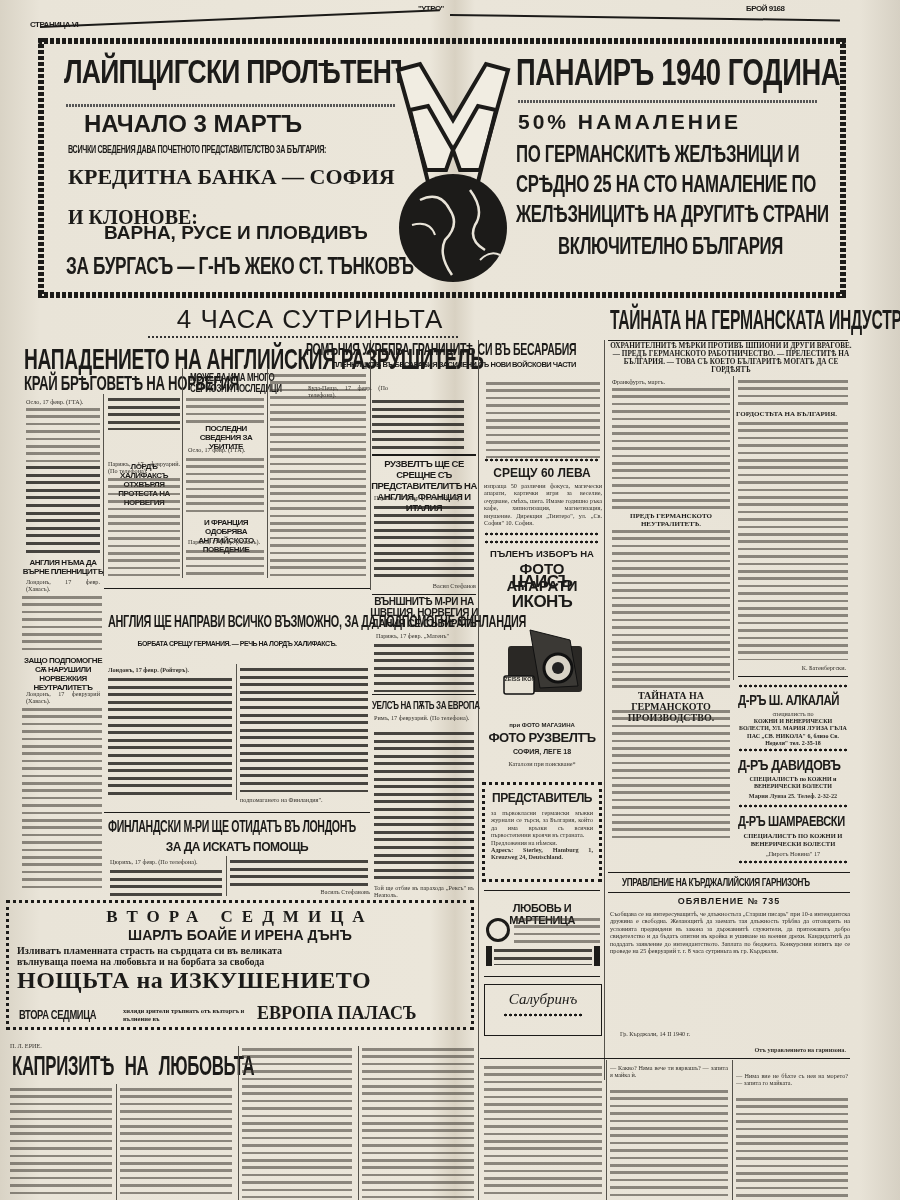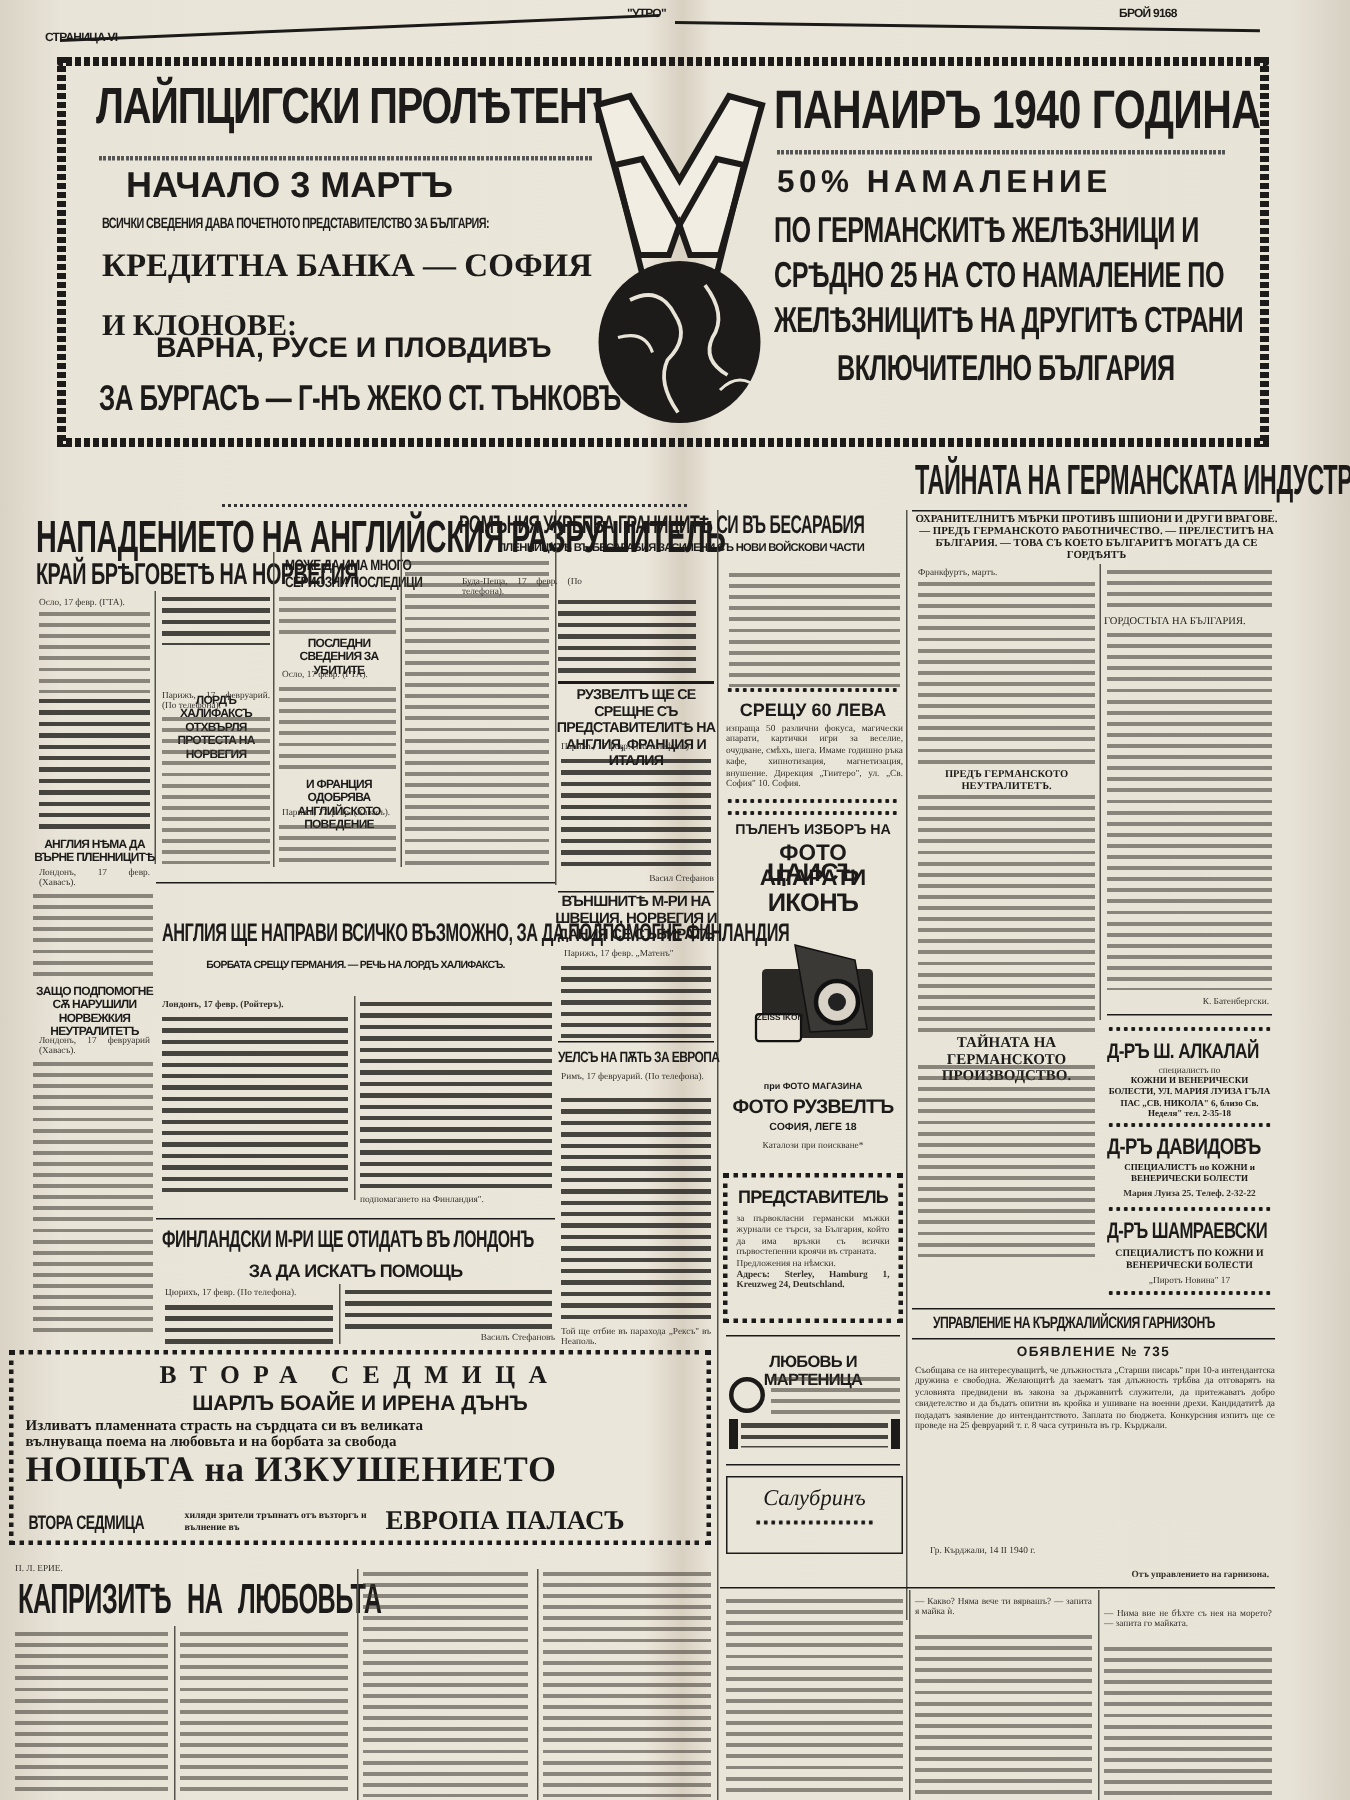--- a/index.html
+++ b/index.html
@@ -69,20 +69,21 @@
 
     <div class="abs cond" style="left:478px;top:14px;font-size:36px;transform:scaleX(0.76);white-space:nowrap;">ПАНАИРЪ 1940 ГОДИНА</div>
     <div class="abs" style="left:480px;top:62px;width:300px;height:3px;background:repeating-linear-gradient(90deg,#555 0 2px,transparent 2px 3px);"></div>
     <div class="abs sans" style="left:480px;top:72px;font-size:21px;font-weight:700;letter-spacing:3px;white-space:nowrap;">50% НАМАЛЕНИЕ</div>
     <div class="abs cond" style="left:478px;top:102px;font-size:24px;transform:scaleX(0.7);white-space:nowrap;">ПО ГЕРМАНСКИТѢ ЖЕЛѢЗНИЦИ И</div>
     <div class="abs cond" style="left:478px;top:132px;font-size:24px;transform:scaleX(0.7);white-space:nowrap;">СРѢДНО 25 НА СТО НАМАЛЕНИЕ ПО</div>
     <div class="abs cond" style="left:478px;top:162px;font-size:24px;transform:scaleX(0.7);white-space:nowrap;">ЖЕЛѢЗНИЦИТѢ НА ДРУГИТѢ СТРАНИ</div>
     <div class="abs cond" style="left:520px;top:194px;font-size:24px;transform:scaleX(0.7);white-space:nowrap;">ВКЛЮЧИТЕЛНО БЪЛГАРИЯ</div>
   </div>
 
+  <div class="abs sans" style="left:140px;top:304px;width:340px;text-align:center;font-size:26px;letter-spacing:1px;">4 ЧАСА СУТРИНЬТА</div>
   <div class="abs" style="left:148px;top:336px;width:310px;height:2px;background:repeating-linear-gradient(90deg,#333 0 2px,transparent 2px 4px);"></div>
 
   <div class="abs cond" style="left:24px;top:342px;font-size:30px;transform:scaleX(0.64);white-space:nowrap;">НАПАДЕНИЕТО НА АНГЛИЙСКИЯ РАЗРУШИТЕЛЬ</div>
   <div class="abs cond" style="left:24px;top:372px;font-size:20px;transform:scaleX(0.66);white-space:nowrap;">КРАЙ БРѢГОВЕТѢ НА НОРВЕГИЯ</div>
   <div class="abs cond" style="left:190px;top:372px;font-size:10px;width:120px;transform:scaleX(0.8);">МОЖЕ ДА ИМА МНОГО СЕРИОЗНИ ПОСЛЕДИЦИ</div>
 
   <div class="colrule" style="left:103px;top:394px;height:182px;"></div>
   <div class="colrule" style="left:182px;top:368px;height:210px;"></div>
   <div class="colrule" style="left:267px;top:368px;height:210px;"></div>
   <div class="colrule" style="left:370px;top:340px;height:250px;"></div>
@@ -203,21 +204,21 @@
   <div class="abs center" style="left:610px;top:342px;width:242px;font-size:7.2px;font-weight:700;line-height:8px;">ОХРАНИТЕЛНИТѢ МѢРКИ ПРОТИВЪ ШПИОНИ И ДРУГИ ВРАГОВЕ. — ПРЕДЪ ГЕРМАНСКОТО РАБОТНИЧЕСТВО. — ПРЕЛЕСТИТѢ НА БЪЛГАРИЯ. — ТОВА СЪ КОЕТО БЪЛГАРИТѢ МОГАТЪ ДА СЕ ГОРДѢЯТЪ</div>
   <div class="colrule" style="left:733px;top:376px;height:304px;"></div>
   <div class="abs small" style="left:612px;top:378px;width:116px;">Франкфуртъ, мартъ.</div>
   <div class="abs filler" style="left:612px;top:386px;width:118px;height:124px;"></div>
   <div class="abs center" style="left:610px;top:512px;width:122px;font-size:7px;font-weight:700;">ПРЕДЪ ГЕРМАНСКОТО НЕУТРАЛИТЕТЪ.</div>
   <div class="abs filler" style="left:612px;top:528px;width:118px;height:160px;"></div>
   <div class="abs center" style="left:610px;top:690px;width:122px;font-size:10px;font-weight:700;">ТАЙНАТА НА ГЕРМАНСКОТО ПРОИЗВОДСТВО.</div>
   <div class="abs filler" style="left:612px;top:708px;width:118px;height:130px;"></div>
 
   <div class="abs filler" style="left:738px;top:378px;width:110px;height:28px;"></div>
-  <div class="abs" style="left:736px;top:410px;width:116px;font-size:7px;font-weight:400;">ГОРДОСТЬТА НА БЪЛГАРИЯ.</div>
+  <div class="abs" style="left:736px;top:410px;width:116px;font-size:7px;font-weight:700;">ГОРДОСТЬТА НА БЪЛГАРИЯ.</div>
   <div class="abs filler" style="left:738px;top:420px;width:110px;height:240px;"></div>
   <div class="abs small" style="left:760px;top:664px;width:86px;text-align:right;">К. Батенбергски.</div>
 
   <div class="rule" style="left:738px;top:676px;width:110px;height:1px;"></div>
   <div class="dots" style="left:738px;top:684px;width:110px;"></div>
   <div class="abs cond" style="left:738px;top:692px;font-size:14px;white-space:nowrap;transform:scaleX(0.82);">Д-РЪ Ш. АЛКАЛАЙ</div>
   <div class="abs small center" style="left:738px;top:710px;width:110px;">специалистъ по</div>
   <div class="abs center" style="left:738px;top:718px;width:110px;font-size:6px;font-weight:700;line-height:7.4px;">КОЖНИ И ВЕНЕРИЧЕСКИ БОЛЕСТИ, УЛ. МАРИЯ ЛУИЗА ГЪЛА ПАС „СВ. НИКОЛА" 6, близо Св. Неделя" тел. 2-35-18</div>
   <div class="dots" style="left:738px;top:748px;width:110px;"></div>
   <div class="abs cond" style="left:738px;top:756px;font-size:15px;white-space:nowrap;transform:scaleX(0.82);">Д-РЪ ДАВИДОВЪ</div>

